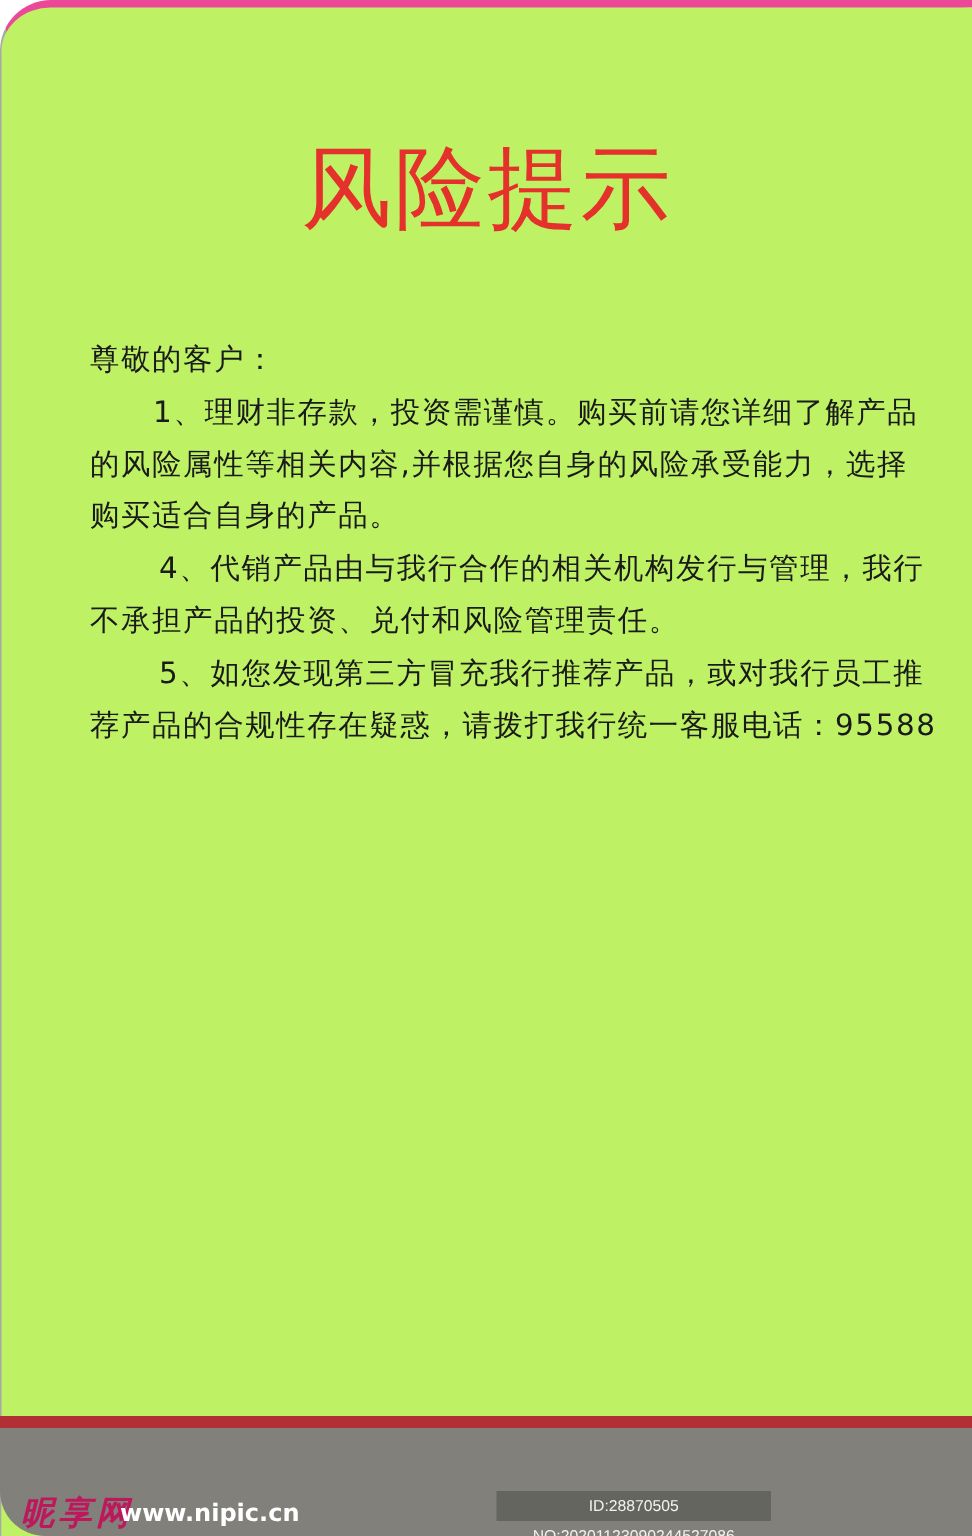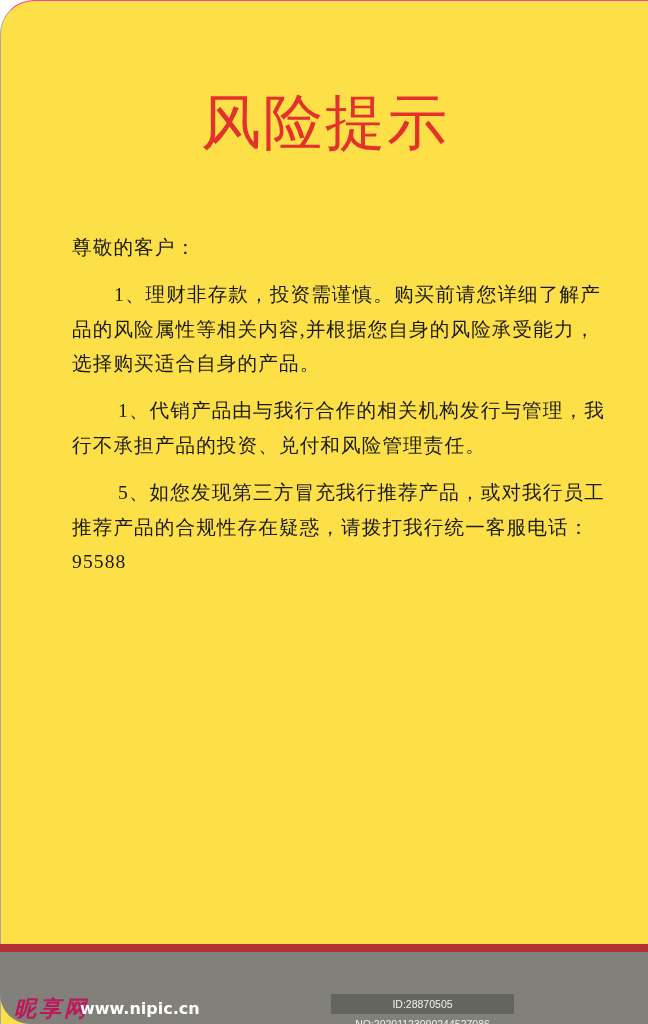--- a/index.html
+++ b/index.html
@@ -1,38 +1,38 @@
 <!DOCTYPE html>
 <html><head>
 <meta charset="utf-8">
 <style>
   html, body { margin: 0; padding: 0; }
   body { width: 648px; height: 1024px; background: #ffffff; position: relative; overflow: hidden; font-family: "DejaVu Sans", sans-serif; }
-  .card { position: absolute; left: 0; top: 0; width: 648px; height: 1024px; box-sizing: border-box; border-left: 1px solid #a8a8a8; border-top: 1px solid #ec4899; border-top-left-radius: 34px; background: #fde047; overflow: hidden; }
+  .card { position: absolute; left: 0; top: 0; width: 648px; height: 1024px; box-sizing: border-box; border-left: 1px solid #a8a8a8; border-top: 5px solid #ec4899; border-top-left-radius: 34px; background: #bef264; overflow: hidden; }
   .title { position: absolute; left: 0; width: 648px; top: 84px; text-align: center; font-size: 60px; line-height: 74px; color: #e4312b; letter-spacing: 2px; font-family: "DejaVu Sans", sans-serif; }
   .body { position: absolute; left: 59px; top: 218px; width: 566px; font-size: 19.6px; line-height: 34.8px; color: #1a1a1a; letter-spacing: 1.1px; }
-  .body p { margin: 12px; font-family: Liberation Serif, serif; }
+  .body p { margin: 0; }
   .indent1 { text-indent: 42px; }
   .indent2 { text-indent: 46px; }
   .red-stripe { position: absolute; left: 0; top: 944px; width: 648px; height: 8px; background: #b22f35; }
   .footer { position: absolute; left: 0; top: 952px; width: 648px; height: 72px; background: #81807a; border-bottom-left-radius: 30px; }
   .logo { position: absolute; left: 14px; top: 994px; font-size: 22px; font-weight: bold; font-style: italic; color: #be185d; letter-spacing: 3px; }
   .logo-url { position: absolute; left: 80px; top: 999px; font-size: 16px; font-weight: bold; color: #ffffff; font-family: "DejaVu Sans", sans-serif; }
   .id-box { position: absolute; left: 331px; top: 994px; width: 183px; height: 20px; background: #65655f; color: #f2f2f2; font-size: 10.5px; line-height: 20px; text-align: center; font-family: "Liberation Sans", sans-serif; }
 </style>
 </head>
 <body>
 
 <div class="card">
   <div class="title">风险提示</div>
 
   <div class="body">
     <p>尊敬的客户：</p>
     <p class="indent1">1、理财非存款，投资需谨慎。购买前请您详细了解产品的风险属性等相关内容,并根据您自身的风险承受能力，选择购买适合自身的产品。</p>
-    <p class="indent2">1、代销产品由与我行合作的相关机构发行与管理，我行不承担产品的投资、兑付和风险管理责任。</p>
+    <p class="indent2">4、代销产品由与我行合作的相关机构发行与管理，我行不承担产品的投资、兑付和风险管理责任。</p>
     <p class="indent2">5、如您发现第三方冒充我行推荐产品，或对我行员工推荐产品的合规性存在疑惑，请拨打我行统一客服电话：95588</p>
   </div>
 </div>
 
 <div class="red-stripe"></div>
 <div class="footer"></div>
 <div class="logo">昵享网</div>
 <div class="logo-url">www.nipic.cn</div>
 <div class="id-box">ID:28870505 NO:20201123090244527086</div>
 

